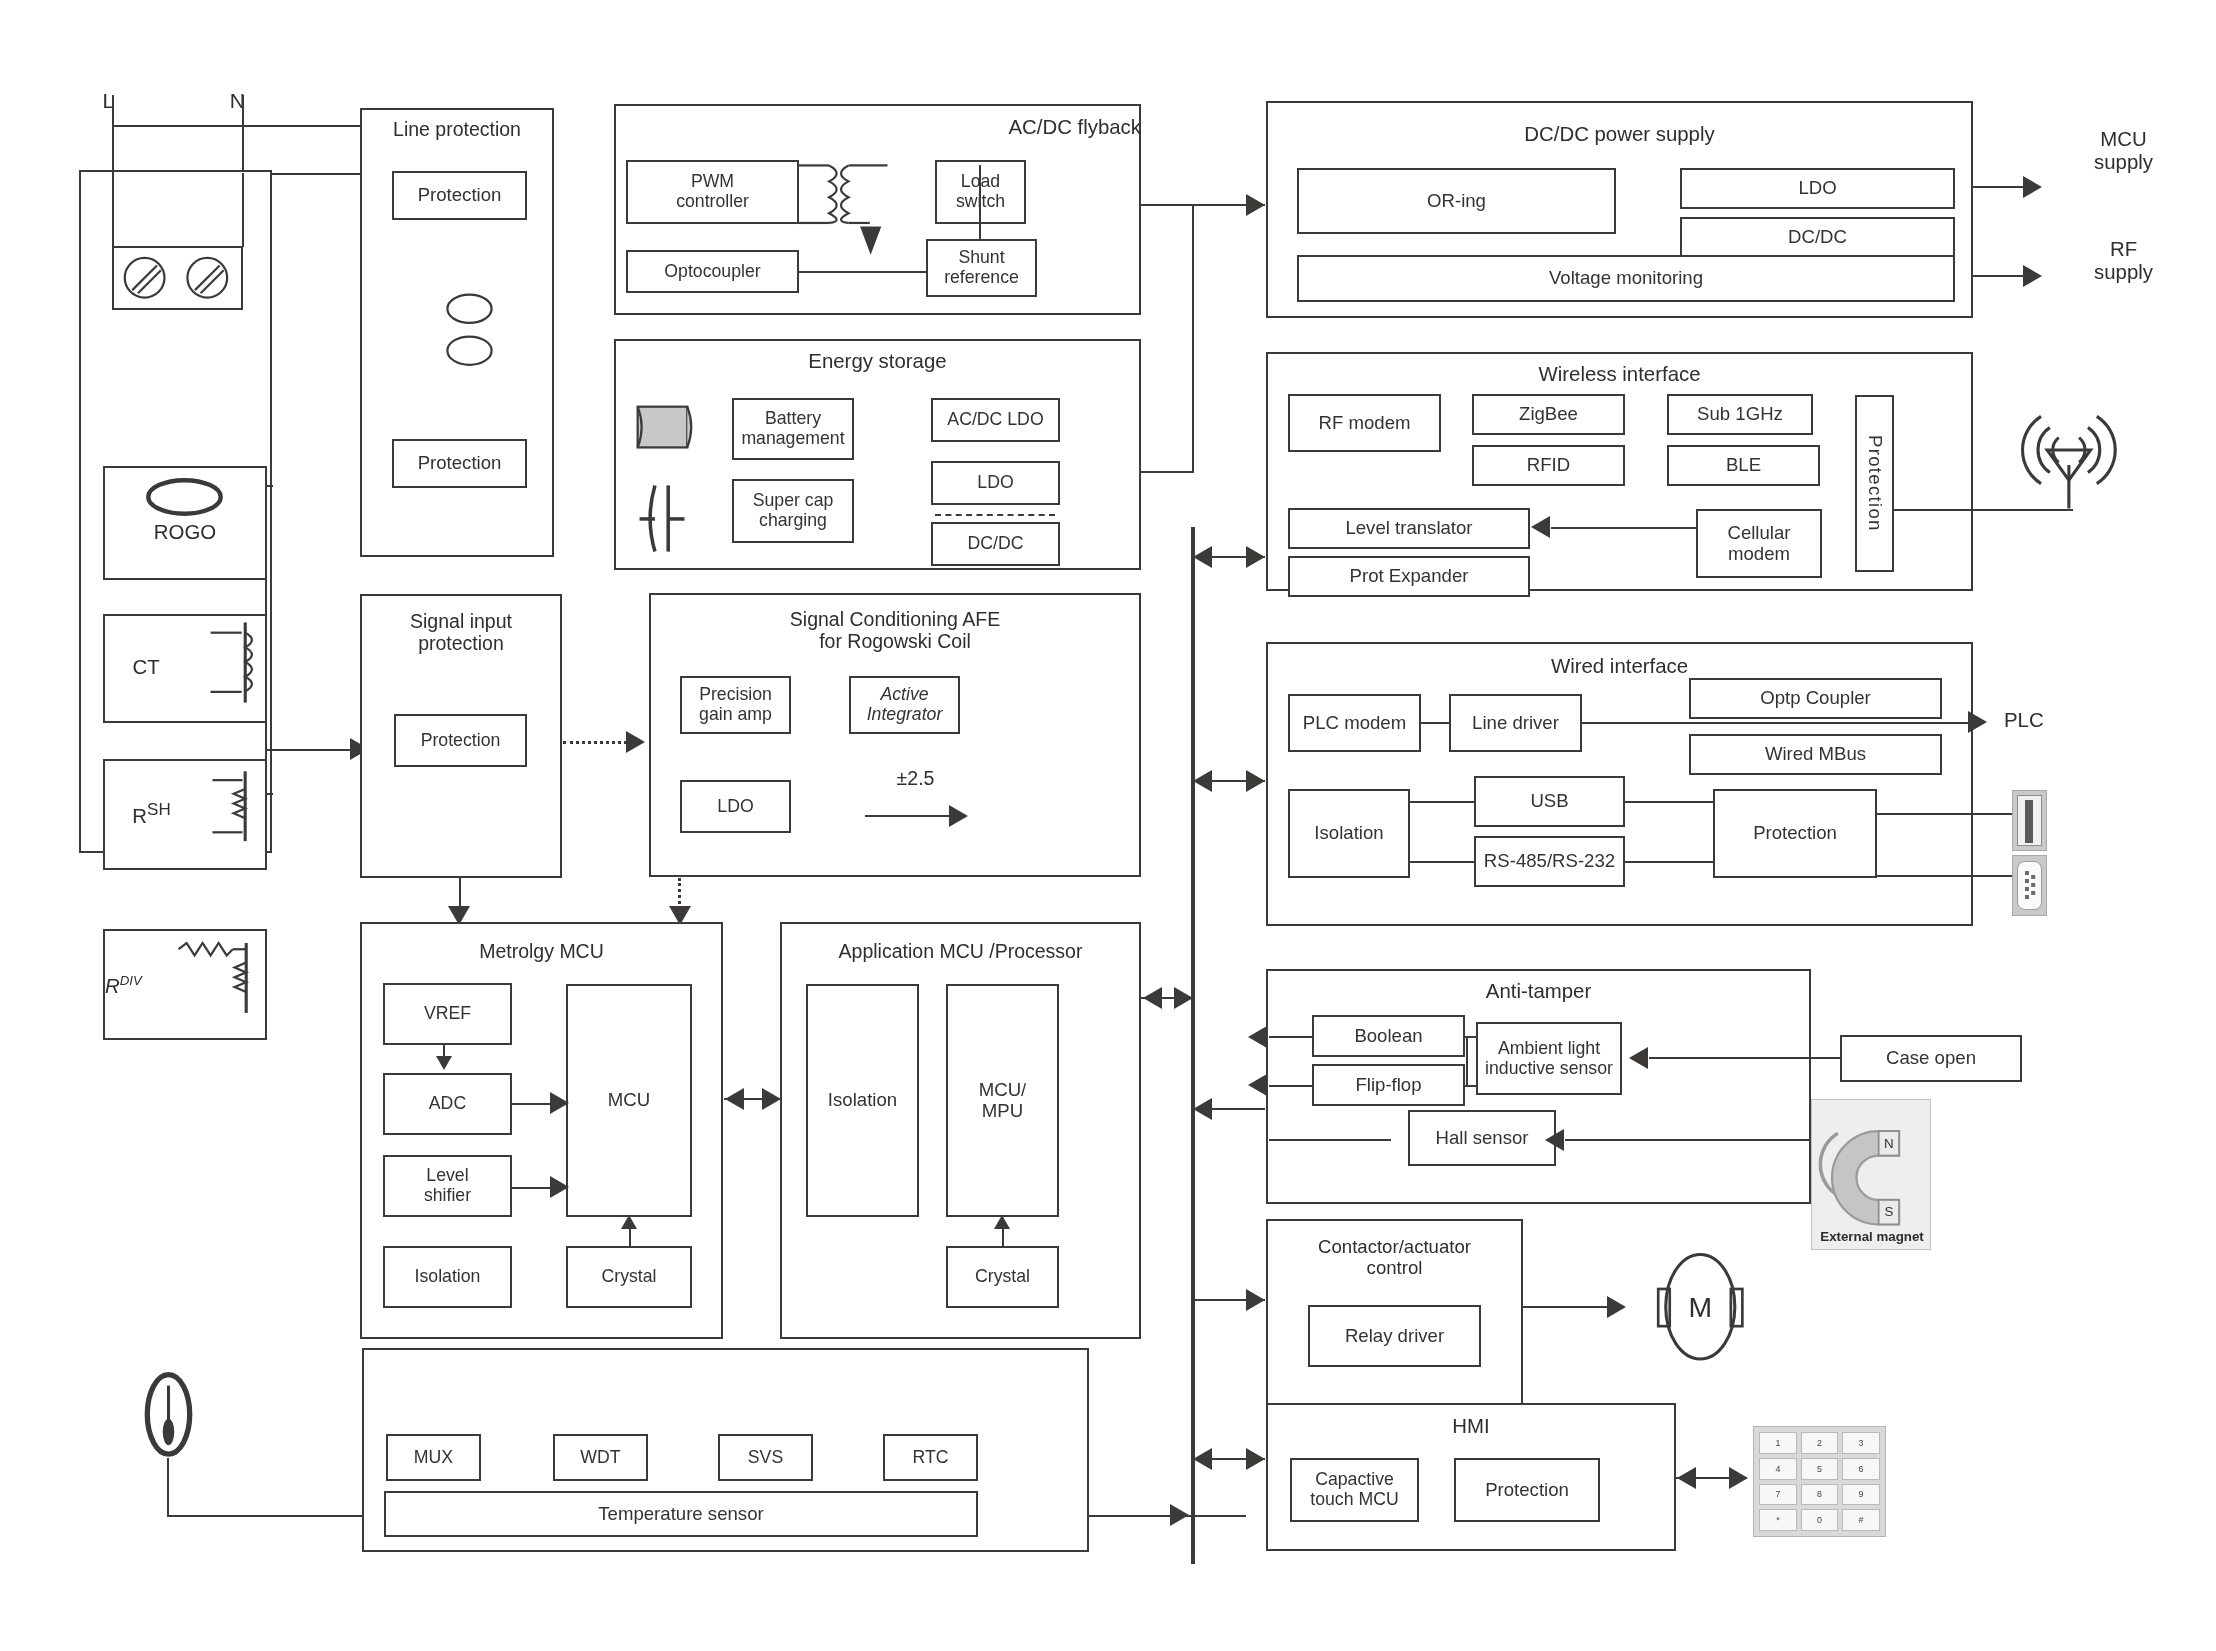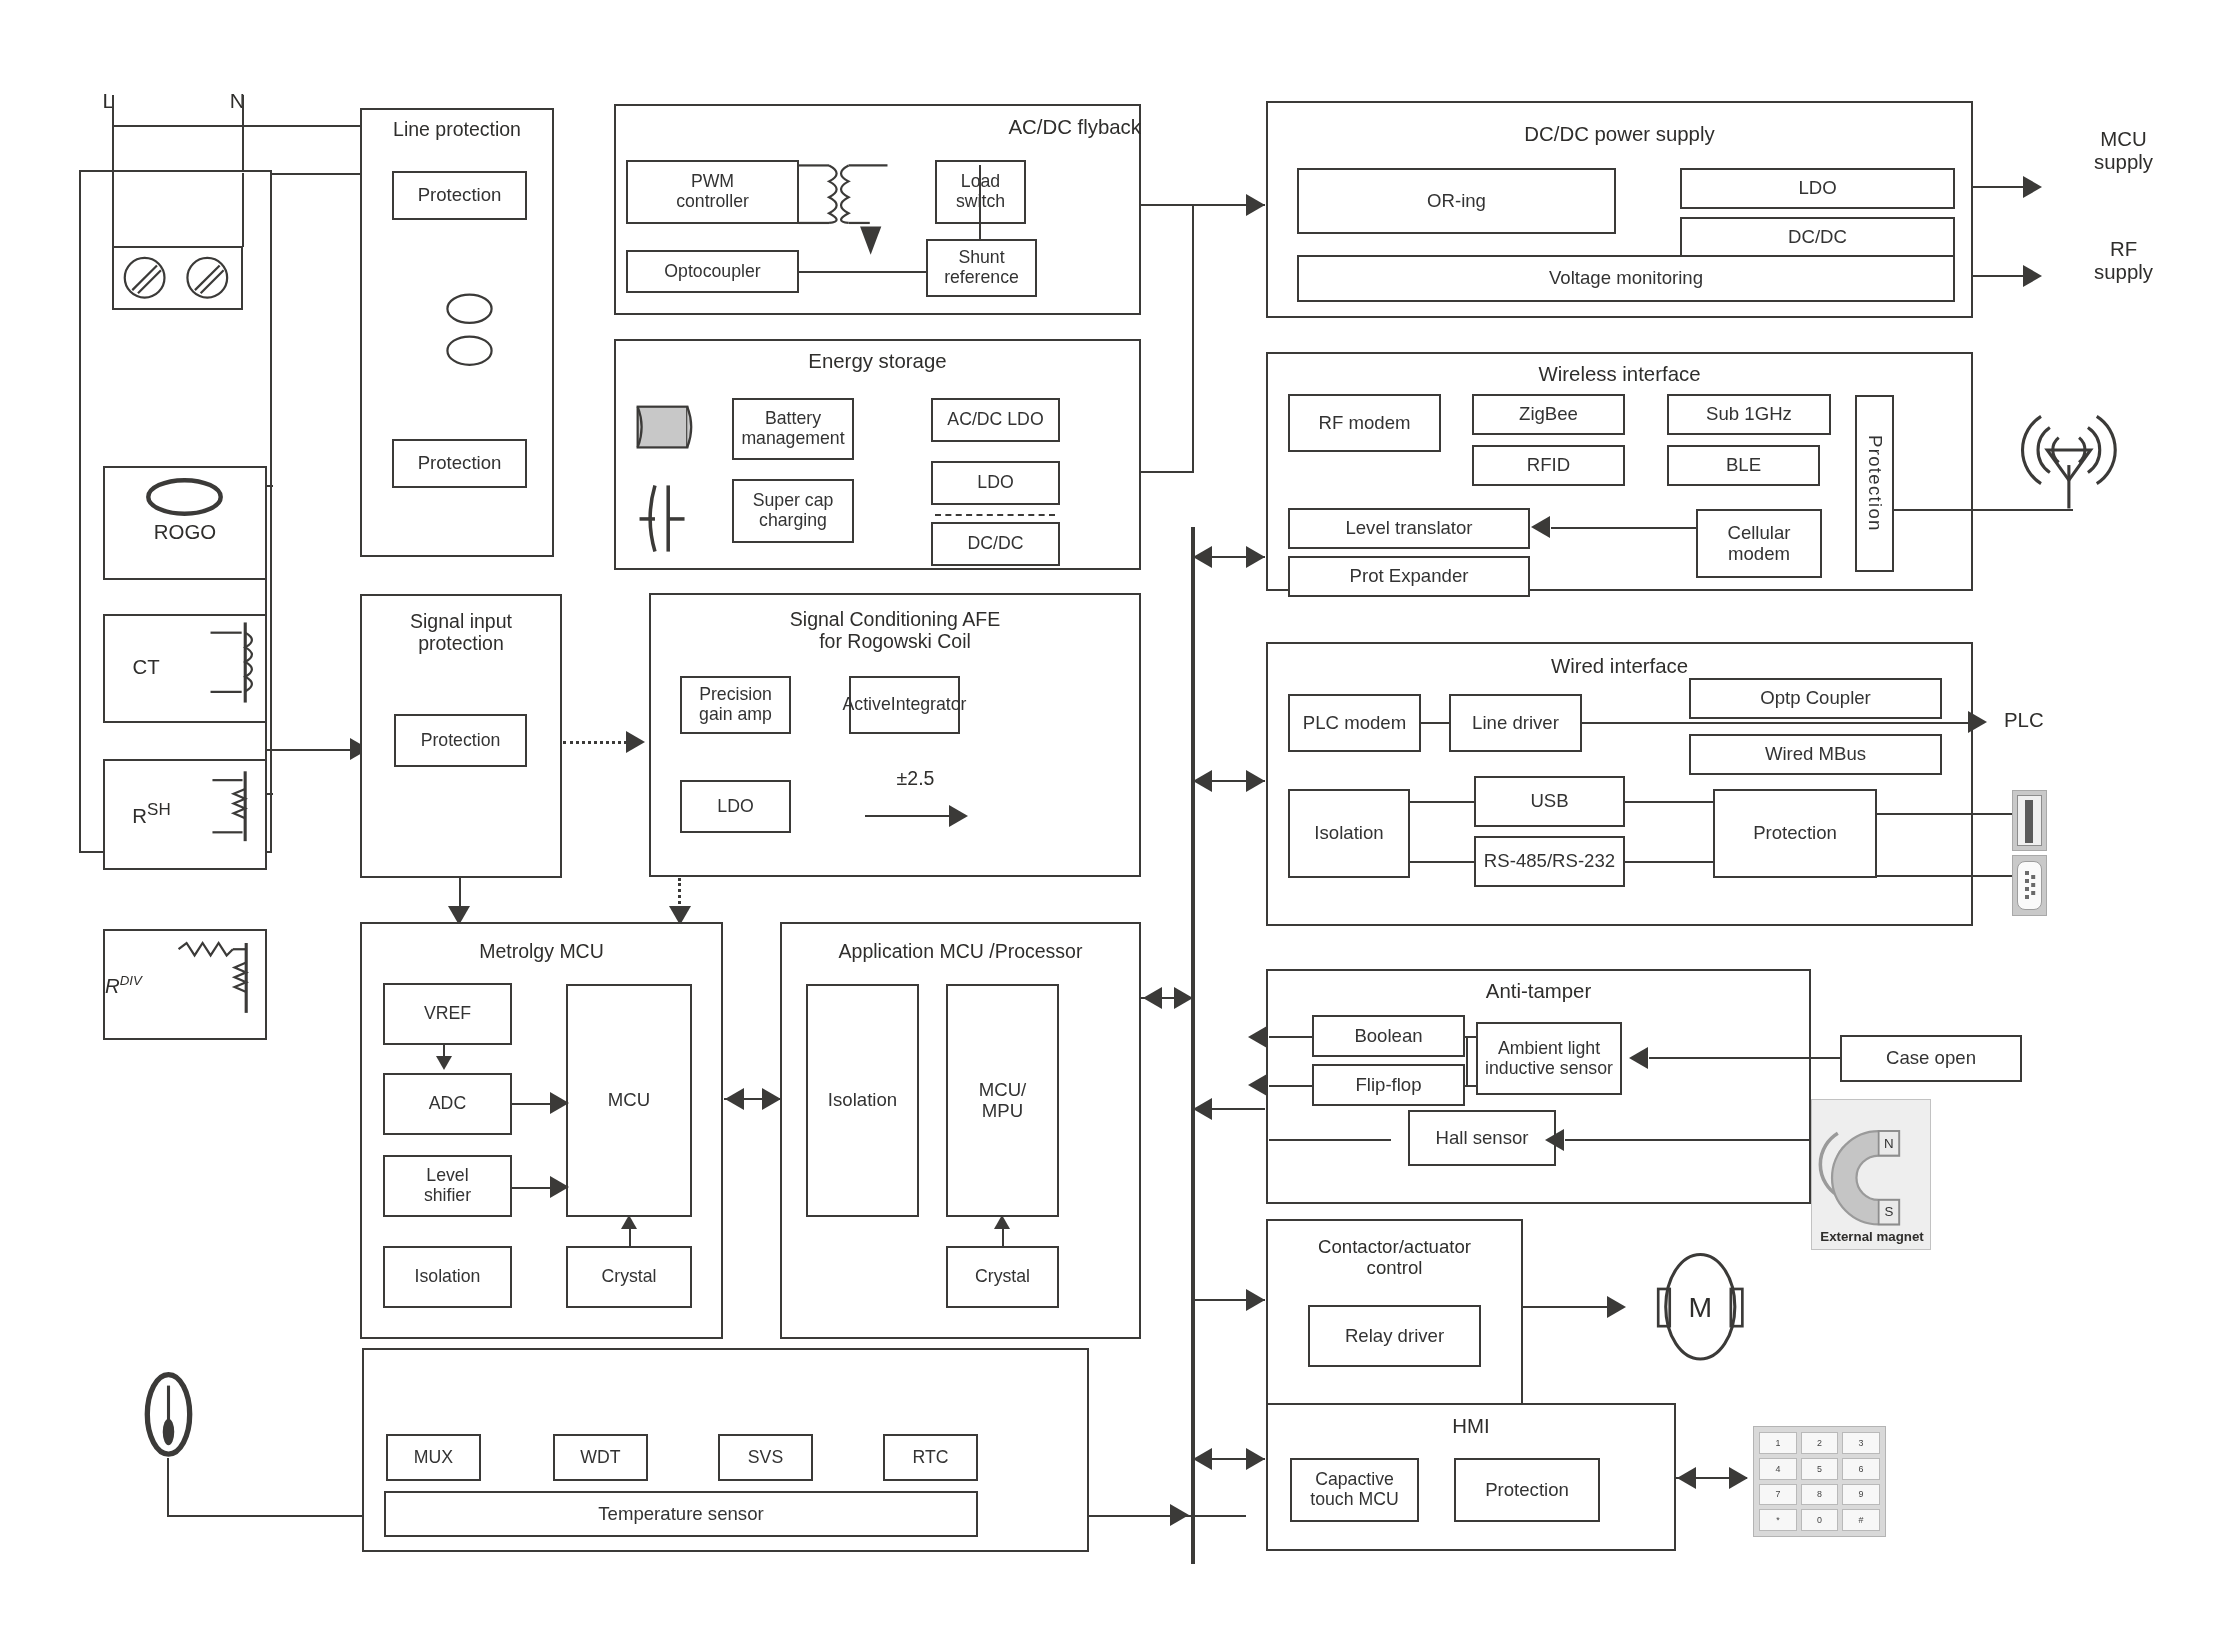--- a/index.html
+++ b/index.html
@@ -205,21 +205,21 @@
 
   <div class="box" style="left:649px;top:593px;width:492px;height:284px;"></div>
   <div class="grp-title f44" style="left:649px;top:609px;width:492px;">
     <div>Signal Conditioning AFE</div>
     <div>for Rogowski Coil</div>
   </div>
   <div class="ibox f40" style="left:680px;top:676px;width:111px;height:58px;flex-direction:column;">
     <span>Precision</span>
     <span>gain amp</span>
   </div>
-  <div class="ibox f40" style="left:849px;top:676px;width:111px;height:58px;flex-direction:row;">
+  <div class="ibox f40" style="left:849px;top:676px;width:111px;height:58px;flex-direction:column;font-style:italic;">
     <span>Active</span>
     <span>Integrator</span>
   </div>
   <div class="ibox f40" style="left:680px;top:780px;width:111px;height:53px;">LDO</div>
   <div class="lbl f44" style="left:871px;top:767px;width:89px;">±2.5</div>
   <div class="hline" style="left:865px;top:815px;width:84px;"></div>
   <div class="ar ar-r" style="left:949px;top:805px;"></div>
 
   <div class="vline" style="left:459px;top:878px;height:31px;"></div>
   <div class="ar ar-d" style="left:448px;top:906px;"></div>
@@ -315,21 +315,21 @@
   <div class="lbl f46" style="left:2057px;top:238px;width:133px;">
     <div>RF</div>
     <div>supply</div>
   </div>
 
   <div class="box" style="left:1266px;top:352px;width:707px;height:239px;"></div>
   <div class="grp-title f46" style="left:1266px;top:363px;width:707px;">Wireless interface</div>
 
   <div class="ibox f42" style="left:1288px;top:394px;width:153px;height:58px;">RF modem</div>
   <div class="ibox f42" style="left:1472px;top:394px;width:153px;height:41px;">ZigBee</div>
-  <div class="ibox f42" style="left:1667px;top:394px;width:164px;height:41px;">Sub 1GHz</div>
+  <div class="ibox f42" style="left:1667px;top:394px;width:146px;height:41px;">Sub 1GHz</div>
   <div class="ibox f42" style="left:1472px;top:445px;width:153px;height:41px;">RFID</div>
   <div class="ibox f42" style="left:1667px;top:445px;width:153px;height:41px;">BLE</div>
 
   <div class="ibox f42" style="left:1288px;top:508px;width:242px;height:41px;">Level translator</div>
   <div class="ibox f42" style="left:1288px;top:556px;width:242px;height:41px;">Prot Expander</div>
   <div class="ibox f42" style="left:1696px;top:509px;width:126px;height:69px;flex-direction:column;">
     <span>Cellular</span>
     <span>modem</span>
   </div>
   <div class="hline" style="left:1551px;top:527px;width:146px;"></div>

